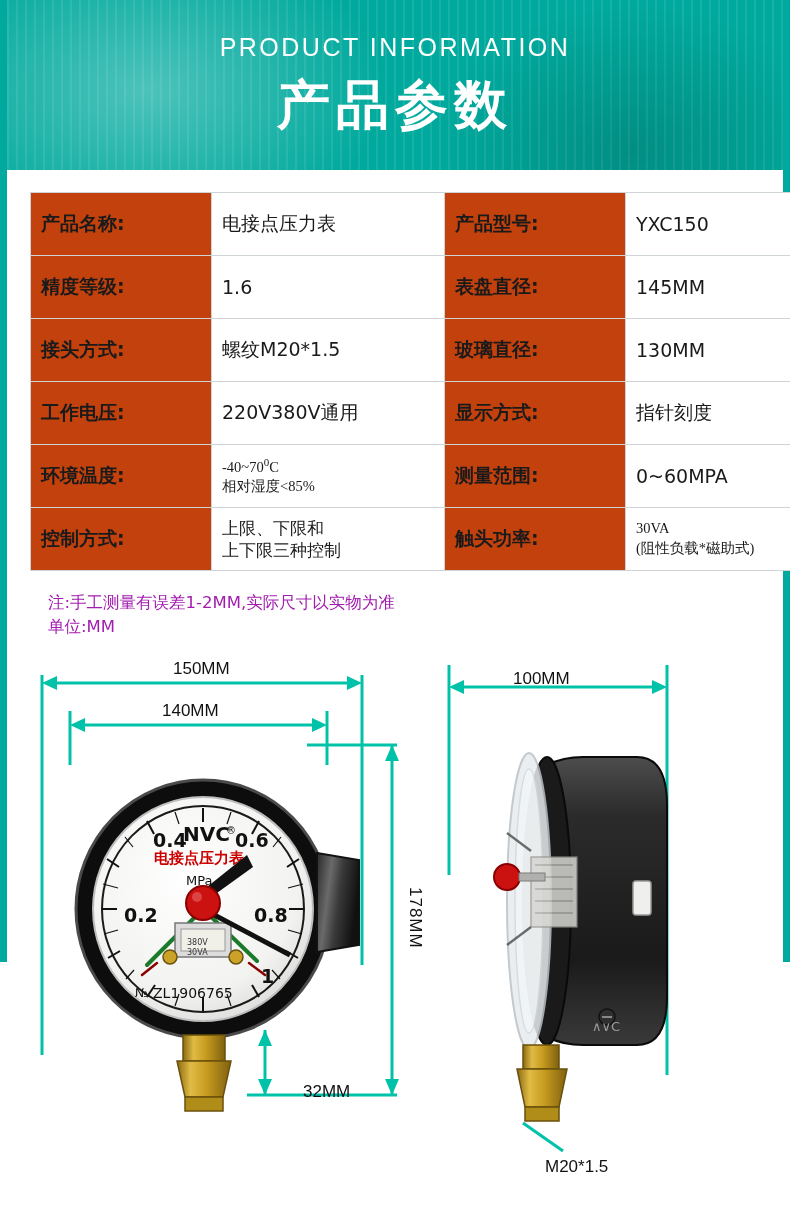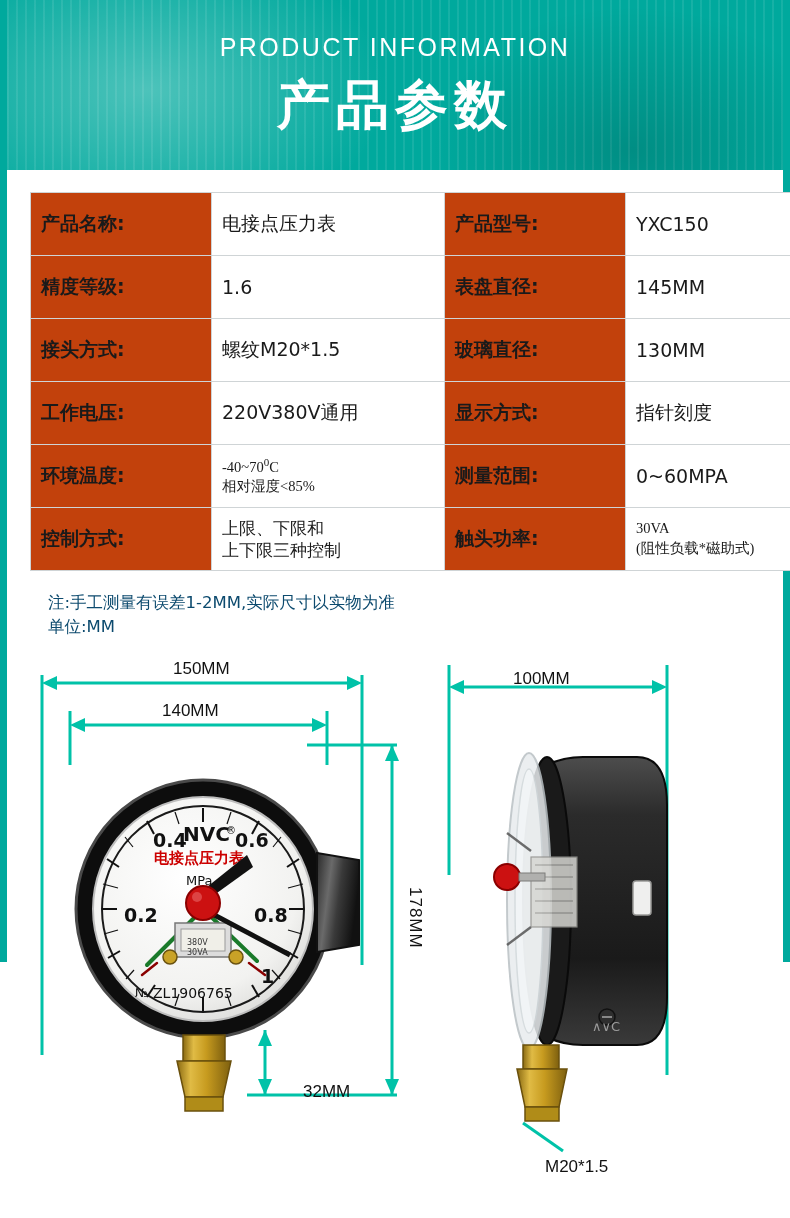--- a/index.html
+++ b/index.html
@@ -128,21 +128,21 @@
     color: #111111;
     font-family: "DejaVu Sans", sans-serif;
     letter-spacing: 1px;
     white-space: nowrap;
     margin-top: 2px;
   }
   .dim-note {
     margin-left: 18px;
     font-size: 16.5px;
     line-height: 1.45;
-    color: #0c4a6e;
+    color: #a21caf;
     font-family: "DejaVu Sans", sans-serif;
     padding-top: 6px;
   }
 
   
   .drawing {
     position: relative;
     width: 776px;
     height: 560px;
     margin-top: 6px;

